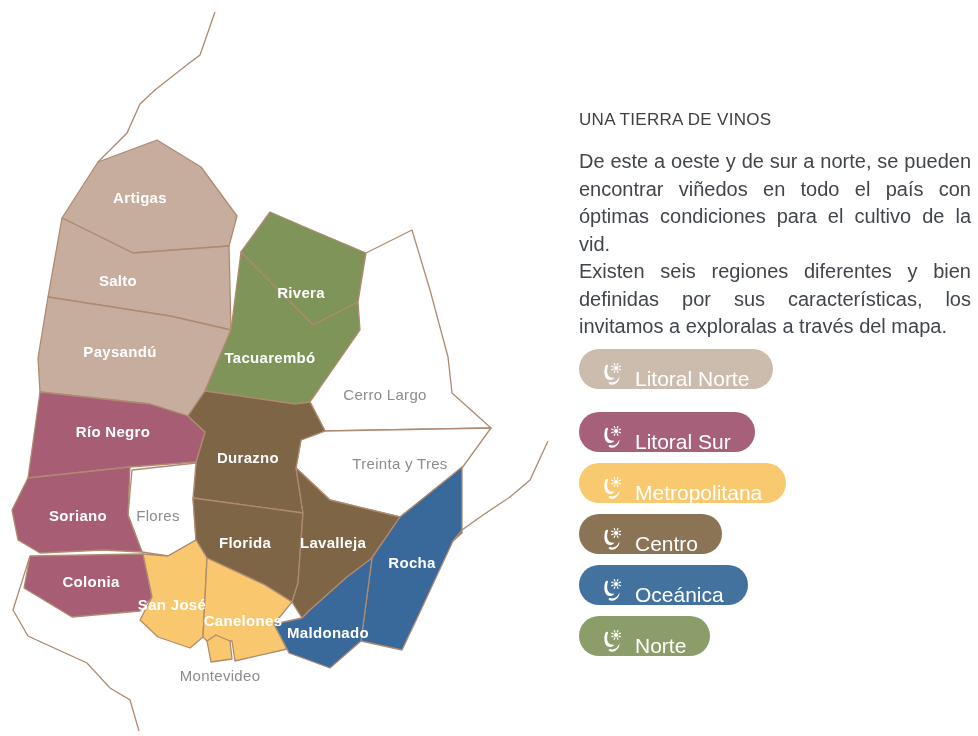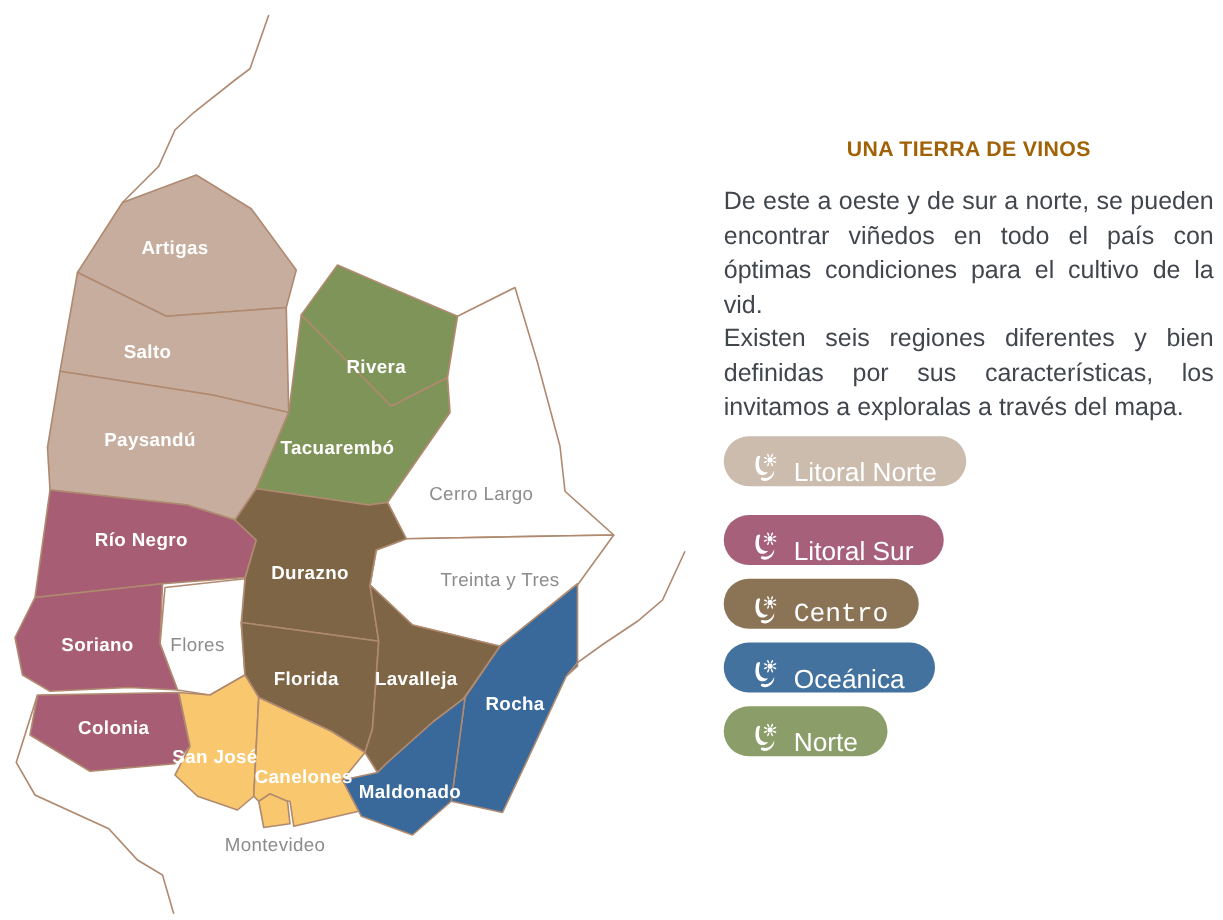--- a/index.html
+++ b/index.html
@@ -5,21 +5,21 @@
   html,body{margin:0;padding:0;background:#fff;}
   .page{position:relative;width:978px;height:736px;background:#fff;overflow:hidden;
         font-family:"Liberation Sans",sans-serif;}
   .map{position:absolute;left:0;top:0;width:570px;height:736px;}
   .map polygon{stroke-linejoin:round;}
   .map text{font-family:"Liberation Sans",sans-serif;font-size:15px;letter-spacing:.3px;
             text-anchor:middle;pointer-events:none;}
   .map text.lbl-white{fill:#fff;font-weight:bold;}
   .map text.lbl-gray{fill:#8c8c8c;font-weight:normal;}
   .panel{position:absolute;left:579px;top:110px;width:392px;}
-  .panel h2{margin:0 0 18px 0;font-size:17px;font-weight:bold;color:#a16207;letter-spacing:.3px;text-align:center;}
+  .panel h2{margin:0 0 18px 0;font-size:17px;font-weight:normal;color:#404040;letter-spacing:.3px;}
   .panel p{margin:0;font-size:20px;line-height:27.5px;color:#41464c;text-align:justify;}
   .buttons{margin-top:8px;}
   .pill{display:inline-flex;align-items:flex-end;gap:9px;height:40px;border:none;
         border-radius:20px;padding:0 24px 0 20px;margin:0 0 11px 0;cursor:pointer;
         color:#fff;font-family:"Liberation Sans",sans-serif;font-size:21px;line-height:1;}
   .pill-row{display:block;}
   .pill-icon{width:27px;height:27px;flex:0 0 auto;}
   .pill span{white-space:nowrap;}
 </style>
 </head>
@@ -99,21 +99,37 @@
               <line x1="22.99" y1="11.10" x2="23.80" y2="13.04" stroke="#fff" stroke-width="1.5" stroke-linecap="round"></line>
               <line x1="20.01" y1="11.10" x2="19.20" y2="13.04" stroke="#fff" stroke-width="1.5" stroke-linecap="round"></line>
               <line x1="17.90" y1="8.99" x2="15.96" y2="9.80" stroke="#fff" stroke-width="1.5" stroke-linecap="round"></line>
               <line x1="17.90" y1="6.01" x2="15.96" y2="5.20" stroke="#fff" stroke-width="1.5" stroke-linecap="round"></line>
               <line x1="20.01" y1="3.90" x2="19.20" y2="1.96" stroke="#fff" stroke-width="1.5" stroke-linecap="round"></line>
               <line x1="22.99" y1="3.90" x2="23.80" y2="1.96" stroke="#fff" stroke-width="1.5" stroke-linecap="round"></line>
               <line x1="25.10" y1="6.01" x2="27.04" y2="5.20" stroke="#fff" stroke-width="1.5" stroke-linecap="round"></line>
             </svg>
             <span>Litoral Sur</span>
           </button></div>
-        <div class="pill-row"><button class="pill" style="background: rgb(139, 115, 86); font-family: Liberation Mono, monospace;">
+        <div class="pill-row"><button class="pill" style="background: rgb(248, 201, 111);">
+            <svg viewBox="0 0 34 34" class="pill-icon">
+              <path d="M11.5 4 C 8.6 13.5, 10.5 20.5, 19.5 19.8 C 13.5 26.5, 3.8 21.5, 7.6 5.6 C 8.6 3.2, 10.9 2.9, 11.5 4 Z" fill="#fff"></path>
+              <path d="M14 25.2 C 19 26.8, 23.4 24.2, 25.6 18.2 C 26.4 25.6, 17.6 31.2, 12.4 27.4 C 11.7 26.2, 12.8 24.9, 14 25.2 Z" fill="#fff"></path>
+              <circle cx="21.5" cy="7.5" r="2.6" fill="#fff"></circle>
+              <line x1="25.10" y1="8.99" x2="27.04" y2="9.80" stroke="#fff" stroke-width="1.5" stroke-linecap="round"></line>
+              <line x1="22.99" y1="11.10" x2="23.80" y2="13.04" stroke="#fff" stroke-width="1.5" stroke-linecap="round"></line>
+              <line x1="20.01" y1="11.10" x2="19.20" y2="13.04" stroke="#fff" stroke-width="1.5" stroke-linecap="round"></line>
+              <line x1="17.90" y1="8.99" x2="15.96" y2="9.80" stroke="#fff" stroke-width="1.5" stroke-linecap="round"></line>
+              <line x1="17.90" y1="6.01" x2="15.96" y2="5.20" stroke="#fff" stroke-width="1.5" stroke-linecap="round"></line>
+              <line x1="20.01" y1="3.90" x2="19.20" y2="1.96" stroke="#fff" stroke-width="1.5" stroke-linecap="round"></line>
+              <line x1="22.99" y1="3.90" x2="23.80" y2="1.96" stroke="#fff" stroke-width="1.5" stroke-linecap="round"></line>
+              <line x1="25.10" y1="6.01" x2="27.04" y2="5.20" stroke="#fff" stroke-width="1.5" stroke-linecap="round"></line>
+            </svg>
+            <span>Metropolitana</span>
+          </button></div>
+        <div class="pill-row"><button class="pill" style="background: rgb(139, 115, 86);">
             <svg viewBox="0 0 34 34" class="pill-icon">
               <path d="M11.5 4 C 8.6 13.5, 10.5 20.5, 19.5 19.8 C 13.5 26.5, 3.8 21.5, 7.6 5.6 C 8.6 3.2, 10.9 2.9, 11.5 4 Z" fill="#fff"></path>
               <path d="M14 25.2 C 19 26.8, 23.4 24.2, 25.6 18.2 C 26.4 25.6, 17.6 31.2, 12.4 27.4 C 11.7 26.2, 12.8 24.9, 14 25.2 Z" fill="#fff"></path>
               <circle cx="21.5" cy="7.5" r="2.6" fill="#fff"></circle>
               <line x1="25.10" y1="8.99" x2="27.04" y2="9.80" stroke="#fff" stroke-width="1.5" stroke-linecap="round"></line>
               <line x1="22.99" y1="11.10" x2="23.80" y2="13.04" stroke="#fff" stroke-width="1.5" stroke-linecap="round"></line>
               <line x1="20.01" y1="11.10" x2="19.20" y2="13.04" stroke="#fff" stroke-width="1.5" stroke-linecap="round"></line>
               <line x1="17.90" y1="8.99" x2="15.96" y2="9.80" stroke="#fff" stroke-width="1.5" stroke-linecap="round"></line>
               <line x1="17.90" y1="6.01" x2="15.96" y2="5.20" stroke="#fff" stroke-width="1.5" stroke-linecap="round"></line>
               <line x1="20.01" y1="3.90" x2="19.20" y2="1.96" stroke="#fff" stroke-width="1.5" stroke-linecap="round"></line>

